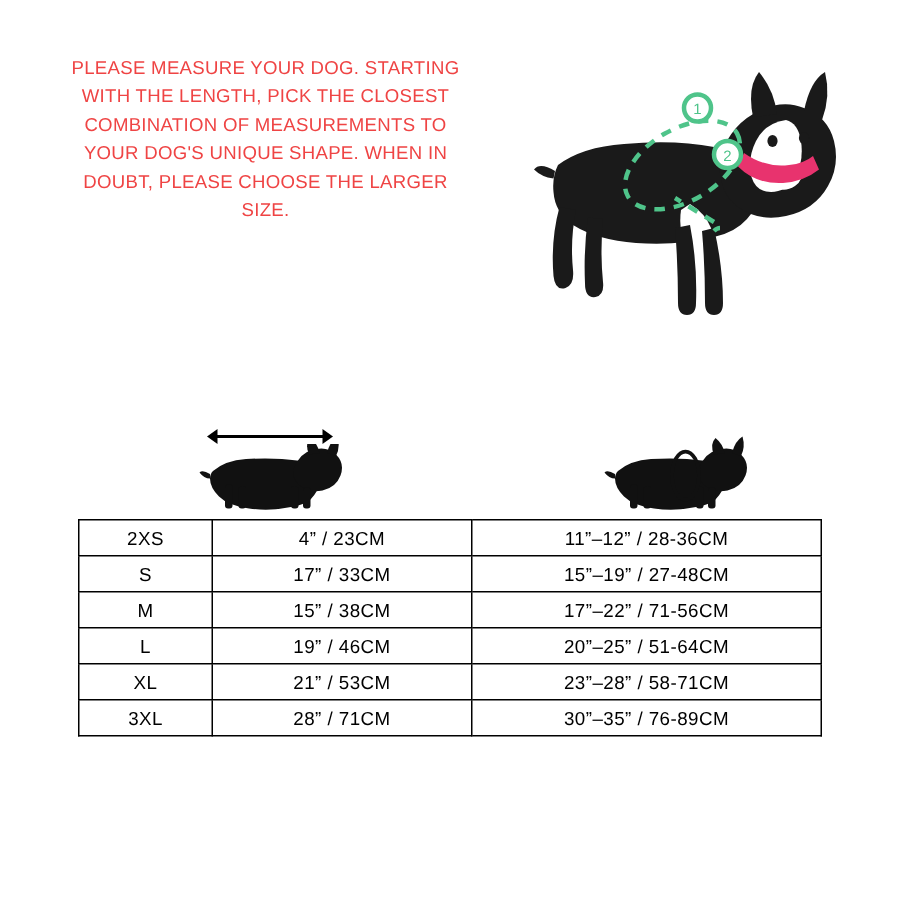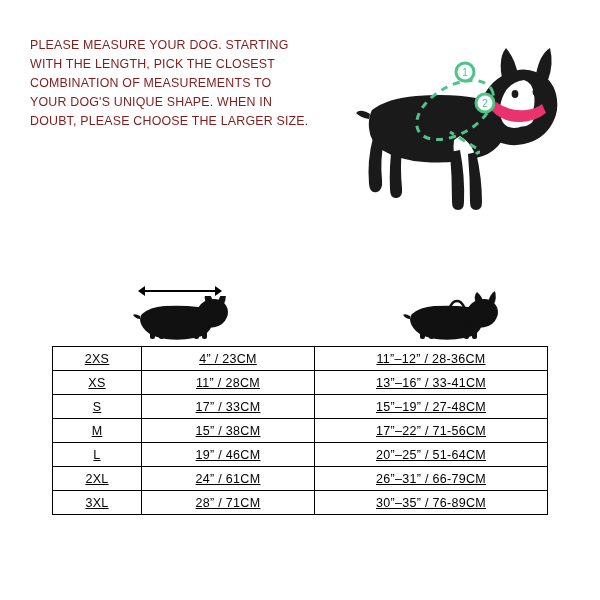--- a/index.html
+++ b/index.html
@@ -27,27 +27,28 @@
   .top {
     display: flex;
     align-items: flex-start;
     height: 250px;
   }
   .text-col {
     width: 300px;
     padding-top: 8px;
   }
   .para {
-    text-align: left;
+    text-align: center;
     font-size: 12.4px;
     line-height: 19px;
     letter-spacing: 0.2px;
     text-transform: uppercase;
-    color: #7f1d1d;
+    color: #ef4444;
     font-stretch: condensed;
+    margin-left: 14px;
   }
   .para.second {
     margin-top: 22px;
   }
 
   .dog-col {
     flex: 1;
     position: relative;
     height: 240px;
   }
@@ -67,21 +68,20 @@
   }
   .sil-cell.left { width: 300px; }
   .sil-cell.right { width: 240px; }
 
   
   table.size-table {
     border-collapse: collapse;
     width: 480px;
     margin: 6px auto 0 auto;
     table-layout: fixed;
-    text-decoration: underline;
   }
   table.size-table td {
     border: 1px solid #000;
     text-align: center;
     font-size: 12.5px;
     height: 23px;
     padding: 0 2px;
     letter-spacing: 0.3px;
     color: #000;
   }
@@ -222,43 +222,38 @@
   </div>
 
   <table class="size-table">
     <tbody>
       <tr>
         <td class="col-size">2XS</td>
         <td class="col-len">4” / 23CM</td>
         <td class="col-girth">11”–12” / 28-36CM</td>
       </tr>
       <tr>
-        <td class="col-size">XS</td>
-        <td class="col-len">11” / 28CM</td>
-        <td class="col-girth">13”–16” / 33-41CM</td>
-      </tr>
-      <tr>
         <td class="col-size">S</td>
         <td class="col-len">17” / 33CM</td>
         <td class="col-girth">15”–19” / 27-48CM</td>
       </tr>
       <tr>
         <td class="col-size">M</td>
         <td class="col-len">15” / 38CM</td>
         <td class="col-girth">17”–22” / 71-56CM</td>
       </tr>
       <tr>
         <td class="col-size">L</td>
         <td class="col-len">19” / 46CM</td>
         <td class="col-girth">20”–25” / 51-64CM</td>
       </tr>
       <tr>
-        <td class="col-size">2XL</td>
-        <td class="col-len">24” / 61CM</td>
-        <td class="col-girth">26”–31” / 66-79CM</td>
+        <td class="col-size">XL</td>
+        <td class="col-len">21” / 53CM</td>
+        <td class="col-girth">23”–28” / 58-71CM</td>
       </tr>
       <tr>
         <td class="col-size">3XL</td>
         <td class="col-len">28” / 71CM</td>
         <td class="col-girth">30”–35” / 76-89CM</td>
       </tr>
     </tbody>
   </table>
 
 </div>

